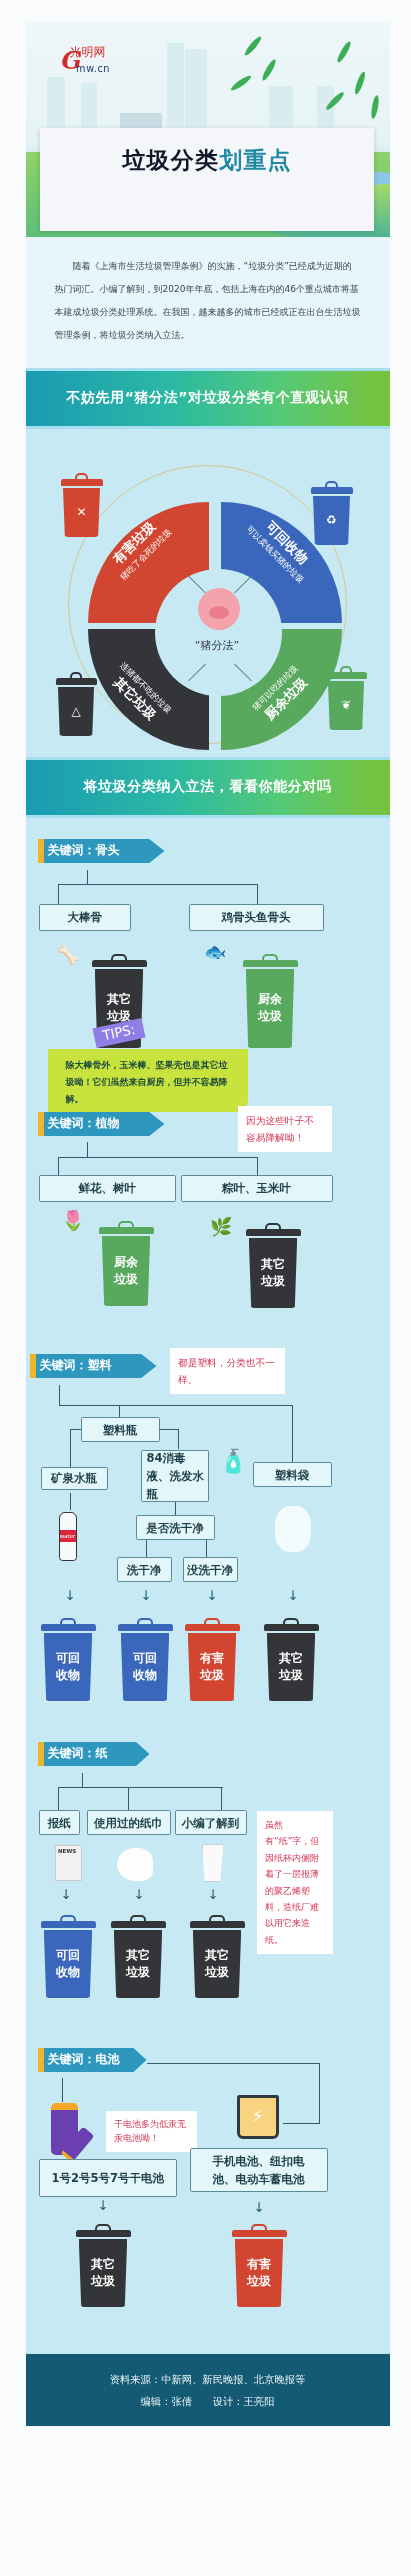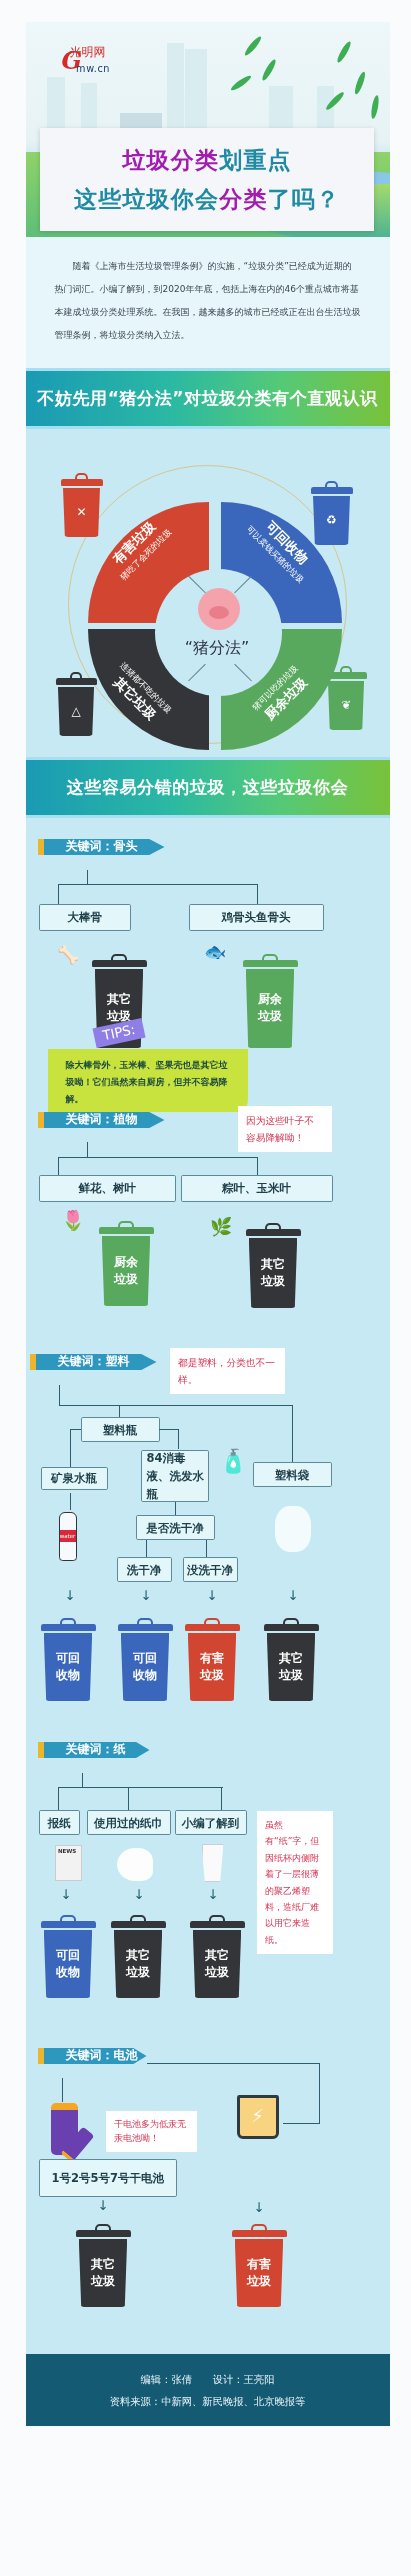--- a/index.html
+++ b/index.html
@@ -11,54 +11,54 @@
   .grass1 { position: absolute; left: 0; right: 0; bottom: 0; height: 85px; background: linear-gradient(#8fd36a, #5fbe78); }
   .river { position: absolute; left: 79px; bottom: 18px; width: 340px; height: 49px; background: #8cc6e6; border-radius: 60% 40% 0 0; transform: skewX(-25deg); }
   .grass2 { position: absolute; right: -18px; bottom: 0; width: 255px; height: 55px; background: linear-gradient(#a6dc6a,#4fb394); clip-path: polygon(0 40%, 100% 0, 100% 100%, 55% 100%); }
   .logo { position: absolute; left: 36px; top: 24px; }
   .logo .g { font-family: "DejaVu Serif", serif; color: #d62a2a; font-size: 24px; font-weight: bold; font-style: italic; }
   .logo .cn { color: #d62a2a; font-size: 12px; position: absolute; left: 8px; top: -2.4px; white-space: nowrap; }
   .logo .en { color: #1a3a6a; font-size: 9.7px; position: absolute; left: 14.6px; top: 17px; letter-spacing: 0.6px; }
   .leaf { position: absolute; width: 6px; height: 24px; background: #3eae54; border-radius: 50%; }
   .title-card { position: absolute; left: 14.6px; top: 106px; width: 334px; height: 103px; background: #f4f6fa; box-shadow: 0 1.2px 4.9px rgba(0,0,0,.18); text-align: center; padding-top: 13.3px; }
   .title-card .l1, .title-card .l2 { font-size: 23px; font-weight: bold; letter-spacing: 1.2px; line-height: 39px; font-family: "Liberation Sans", sans-serif; }
-  .red { color: #a21caf; } .teal { color: #1f8aa2; }
+  .red { color: #0f172a; } .teal { color: #1f8aa2; }
   
   .intro { background: #e6f6fb; padding: 18px 29px 16px 29px; }
   .intro p { font-size: 9px; color: #3d4650; line-height: 23px; text-indent: 2em; margin-bottom: 4.9px; }
   
   .banner { height: 61px; background: linear-gradient(90deg, #1a9ab4, #2bb9a3 40%, #55c977 70%, #79c23a); display: flex; align-items: center; justify-content: center; border-top: 3.6px solid #a5dff0; border-bottom: 3.6px solid #a5dff0; }
-  .banner span { color: #fff; font-weight: bold; font-size: 17px; letter-spacing: 0.6px; }
+  .banner span { color: #fff; font-weight: bold; font-size: 14px; letter-spacing: 0.6px; }
   .sec { background: #c6e9f3; position: relative; }
   
   .wheel { position: relative; height: 328px; }
   .ring { position: absolute; left: 42px; top: 36px; width: 279px; height: 279px; border: 1.2px solid #d9c58e; border-radius: 50%; }
   .quad { position: absolute; width: 121px; height: 121px; }
   .q-tl { left: 62px; top: 73px; background: #d24530; border-radius: 121px 0 0 0; }
   .q-tr { left: 195px; top: 73px; background: #3a67bb; border-radius: 0 121px 0 0; }
   .q-bl { left: 62px; top: 200px; background: #333538; border-radius: 0 0 0 121px; }
   .q-br { left: 195px; top: 200px; background: #58a85d; border-radius: 0 0 121px 0; }
   .hole { position: absolute; left: 129px; top: 140px; width: 127px; height: 127px; background: #c6e9f3; border-radius: 50%; }
   .qlabel { position: absolute; color: #fff; text-align: center; width: 91px; }
   .qlabel b { display: block; font-size: 13.3px; }
   .qlabel span { display: block; font-size: 8.5px; margin-top: 2.4px; }
   .pig { position: absolute; left: 172px; top: 159px; width: 42px; height: 42px; background: #f4a3ad; border-radius: 50%; }
   .pig .snout { position: absolute; left: 11px; top: 18px; width: 20.6px; height: 13.3px; background: #ea7d8a; border-radius: 50%; }
-  .pig-cap { position: absolute; left: 0; width: 100%; top: 209px; text-align: center; font-size: 16px; color: #334; padding-left: 19px; }
+  .pig-cap { position: absolute; left: 0; width: 100%; top: 209px; text-align: center; font-size: 11px; color: #334; padding-left: 19px; }
   .arrow { position: absolute; width: 24px; height: 1.2px; background: #5f7f8b; }
   .bin { position: absolute; }
   .bin .handle { width: 30%; height: 6px; margin: 0 auto; border: 2.4px solid; border-bottom: none; border-radius: 4.9px 4.9px 0 0; }
   .bin .lid { height: 7.3px; border-radius: 2.4px 2.4px 1.2px 1.2px; }
   .bin .body { margin: 1.8px 6% 0 6%; border-radius: 0 0 4.9px 4.9px; color: #fff; display: flex; align-items: center; justify-content: center; text-align: center; font-weight: bold; font-size: 12px; line-height: 17px; clip-path: polygon(0 0,100% 0,95% 100%,5% 100%); }
   .c-black .handle { border-color: #333538; } .c-black .lid, .c-black .body { background: #333538; }
   .c-green .handle { border-color: #58a85d; } .c-green .lid, .c-green .body { background: #58a85d; }
   .c-blue .handle { border-color: #3a67bb; } .c-blue .lid, .c-blue .body { background: #3a67bb; }
   .c-red .handle { border-color: #d24530; } .c-red .lid, .c-red .body { background: #d24530; }
   
-  .kw { position: absolute; height: 16px; background: #2e97bd; color: #fff; font-weight: bold; font-size: 12px; display: flex; align-items: center; padding-left: 22px; clip-path: polygon(0 0, 88% 0, 100% 50%, 88% 100%, 0 100%); border-left: 6px solid #edb62a; }
+  .kw { position: absolute; height: 24px; background: #2e97bd; color: #fff; font-weight: bold; font-size: 12px; display: flex; align-items: center; padding-left: 4px; clip-path: polygon(0 0, 88% 0, 100% 50%, 88% 100%, 0 100%); border-left: 6px solid #edb62a; }
   .box { position: absolute; background: #e3f7fb; border: 1.2px solid #5c8a98; border-radius: 1.8px; color: #1f3f49; font-size: 11.5px; font-weight: bold; display: flex; align-items: center; justify-content: center; text-align: center; line-height: 18px; }
   .ln { position: absolute; background: #2e5e6e; }
   .note { position: absolute; background: #fff; color: #d43452; font-size: 9.7px; line-height: 17px; padding: 6px 8.5px; }
   .tips { position: absolute; background: #c8e23e; color: #1f4d3e; font-weight: bold; font-size: 9px; line-height: 17px; padding: 8.5px 18px; border-radius: 0 0 18px 0; }
   .tips-tag { position: absolute; background: #8f7ee6; color: #fff; font-size: 13.3px; padding: 2.4px 8.5px; transform: rotate(-12deg); }
   .footer { background: #145a73; color: #e8f4f8; text-align: center; font-size: 10.3px; line-height: 22px; padding: 14.6px 0 13.3px 0; }
   .icon { position: absolute; }
 </style>
 </head>
 <body>
@@ -87,23 +87,20 @@
     <div class="logo">
       <span class="g">G</span>
       <span class="cn">光明网</span>
       <span class="en">mw.cn</span>
     </div>
 
     <div class="title-card">
       <div class="l1">
         <span class="red">垃圾分类</span><span class="teal">划重点</span>
       </div>
-      <div class="l2">
-        <span class="teal">这些垃圾你会</span><span class="red">分类</span><span class="teal">了吗？</span>
-      </div>
     </div>
   </div>
 
   <div class="intro">
     <p>随着《上海市生活垃圾管理条例》的实施，“垃圾分类”已经成为近期的热门词汇。小编了解到，到2020年年底，包括上海在内的46个重点城市将基本建成垃圾分类处理系统。在我国，越来越多的城市已经或正在出台生活垃圾管理条例，将垃圾分类纳入立法。</p>
   </div>
 
   <div class="banner">
     <span>不妨先用“猪分法”对垃圾分类有个直观认识</span>
   </div>
@@ -159,21 +156,21 @@
         <div class="body" style="height:49px">△</div>
       </div>
     <div class="bin c-green" style="left:300px;top:237px;width:41px">
         <div class="handle"></div>
         <div class="lid"></div>
         <div class="body" style="height:49px">❦</div>
       </div>
   </div>
 
   <div class="banner">
-    <span>这些容易分错的垃圾，这些垃圾你会</span>
+    <span>将垃圾分类纳入立法，看看你能分对吗</span>
   </div>
 
   <div class="sec" style="height:397px">
     <div class="kw" style="left:12px;top:21px;width:127px">关键词：骨头</div>
     <div class="ln" style="left:61px;top:52px;width:1.2px;height:15px"></div>
     <div class="ln" style="left:32px;top:66px;width:200px;height:1.2px"></div>
     <div class="ln" style="left:32px;top:66px;width:1.2px;height:21px"></div>
     <div class="ln" style="left:231px;top:66px;width:1.2px;height:21px"></div>
     <div class="box" style="left:13.3px;top:86px;width:92px;height:27px">大棒骨</div>
     <div class="box" style="left:163px;top:86px;width:135px;height:27px">鸡骨头鱼骨头</div>
@@ -318,35 +315,36 @@
     <div class="kw" style="left:12px;top:9px;width:109px">关键词：电池</div>
     <div class="ln" style="left:121px;top:24px;width:173px;height:1.2px"></div>
     <div class="ln" style="left:293px;top:24px;width:1.2px;height:61px"></div>
     <div class="ln" style="left:257px;top:84px;width:36px;height:1.2px"></div>
     <div class="ln" style="left:36px;top:39px;width:1.2px;height:24px"></div>
     <div class="icon" style="left:25.5px;top:64px;width:27px;height:52px;background:#6a3fb0;border-radius:4.9px;border-top:7.3px solid #f5a623"></div>
     <div class="icon" style="left:44px;top:88px;width:14.6px;height:35px;background:#6a3fb0;border-radius:3.6px;transform:rotate(40deg);border-bottom:4.9px solid #f5a623"></div>
     <div class="note" style="left:80px;top:72px;width:91px;font-size:9px;line-height:14.6px">干电池多为低汞无汞电池呦！</div>
     <div class="icon" style="left:211px;top:56px;width:42px;height:44px;background:#f8d480;border:3px solid #2f3a40;border-radius:2.4px 2.4px 6px 6px;text-align:center;font-size:18px;line-height:36px;color:#fff">⚡</div>
     <div class="box" style="left:13.3px;top:120px;width:138px;height:38px">1号2号5号7号干电池</div>
+    <div class="box" style="left:164px;top:109px;width:138px;height:44px;padding:0 12px">手机电池、纽扣电池、电动车蓄电池</div>
     <div class="icon" style="left:72px;top:159px;font-size:13.3px;color:#1e5d6c">↓</div>
     <div class="icon" style="left:228px;top:161px;font-size:13.3px;color:#1e5d6c">↓</div>
     <div class="bin c-black" style="left:50px;top:185px;width:55px">
         <div class="handle"></div>
         <div class="lid"></div>
         <div class="body" style="height:68px;white-space:pre">其它
 垃圾</div>
       </div>
     <div class="bin c-red" style="left:206px;top:185px;width:55px">
         <div class="handle"></div>
         <div class="lid"></div>
         <div class="body" style="height:68px;white-space:pre">有害
 垃圾</div>
       </div>
   </div>
 
   <div class="footer">
+    <div>资料来源：中新网、新民晚报、北京晚报等</div>
     <div>编辑：张倩　　设计：王亮阳</div>
-    <div>资料来源：中新网、新民晚报、北京晚报等</div>
   </div>
 
 </div>
 
 
 </body></html>

